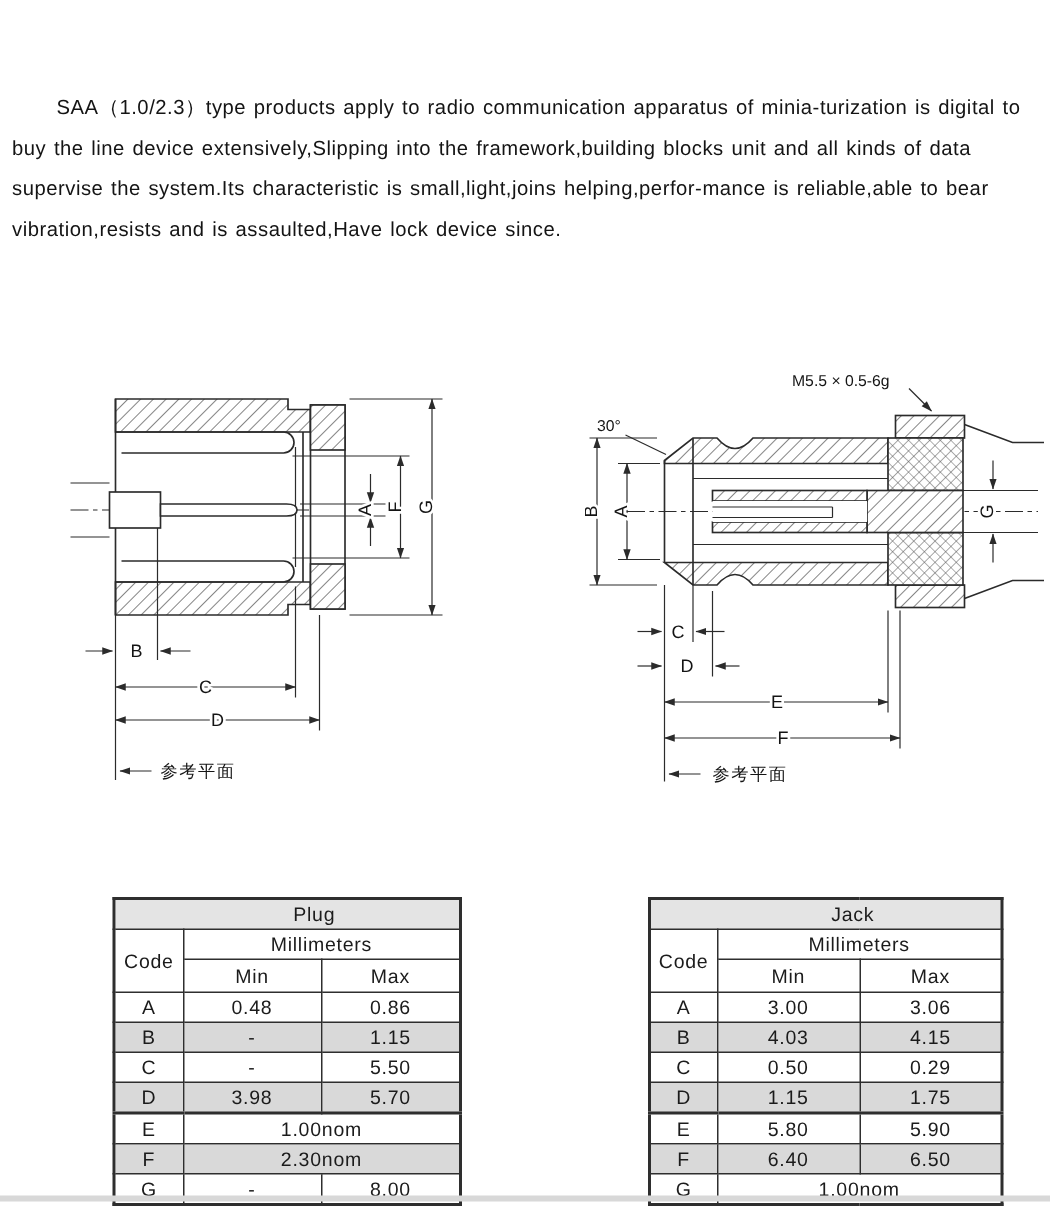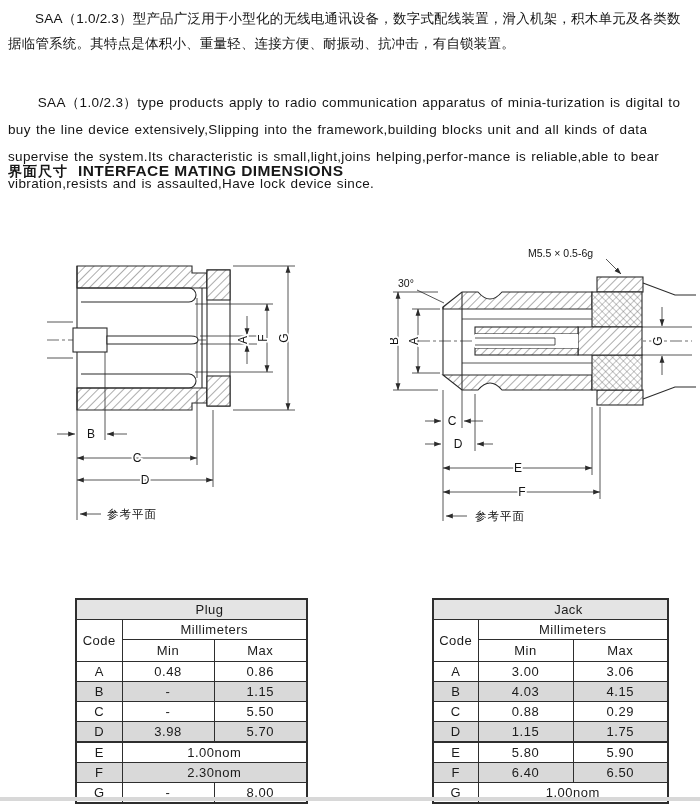--- a/index.html
+++ b/index.html
@@ -1,20 +1,20 @@
 <!DOCTYPE html>
 <html><head>
 <meta charset="utf-8">
 <style>
   html,body{margin:0;padding:0;background:#fff;}
   #page{position:relative;width:700px;height:804px;background:#ffffff;overflow:hidden;
         font-family:"Liberation Sans",sans-serif;color:#171717;}
   .para{position:absolute;left:8px;width:686px;font-size:13.5px;color:#141414;}
   .para-cn{top:6px;line-height:25px;text-indent:2em;letter-spacing:0.2px;}
-  .para-en{top:58px;line-height:27px;text-indent:2.2em;letter-spacing:0.35px;word-spacing:1px;margin-top:31px;}
+  .para-en{top:58px;line-height:27px;text-indent:2.2em;letter-spacing:0.35px;word-spacing:1px;}
   .section-head{position:absolute;left:8px;top:162px;font-weight:bold;white-space:nowrap;}
   .sh-cn{font-size:14px;letter-spacing:1px;}
   .sh-en{font-size:15.5px;letter-spacing:0.4px;margin-left:10px;}
   .diag-title{position:absolute;top:204px;font-size:14.5px;letter-spacing:1px;text-align:center;color:#101010;}
   #plug-title{left:30px;width:250px;}
   #jack-title{left:400px;width:255px;}
   svg{position:absolute;}
   .ln{stroke:#2b2b2b;stroke-width:1.1;}
   .lnt{stroke:#2b2b2b;stroke-width:0.8;}
   .dl{stroke:#2b2b2b;stroke-width:0.8;fill:none;}
@@ -31,26 +31,22 @@
   .dim-table tr.shade td{background:#d9d9d9;}
   .dim-table tr.h-minmax td{height:21px;}
   .dim-table tr.thick-top td{border-top-width:2px;}
   #page-edge{position:absolute;left:0;top:797px;width:700px;height:4px;background:#d8d8d8;}
 </style>
 </head>
 <body>
 
 <div id="page">
 
-  <div class="para para-cn">SAA（1.0/2.3）型产品广泛用于小型化的无线电通讯设备，数字式配线装置，滑入机架，积木单元及各类数据临管系统。其特点是体积小、重量轻、连接方便、耐振动、抗冲击，有自锁装置。</div>
   <div class="para para-en">SAA（1.0/2.3）type products apply to radio communication apparatus of minia-turization is digital to buy the line device extensively,Slipping into the framework,building blocks unit and all kinds of data supervise the system.Its characteristic is small,light,joins helping,perfor-mance is reliable,able to bear vibration,resists and is assaulted,Have lock device since.</div>
 
-  <div class="section-head">
-    <span class="sh-cn">界面尺寸</span><span class="sh-en">INTERFACE MATING DIMENSIONS</span>
-  </div>
 
 
   <svg style="left:45px;top:238px;" width="300" height="290" viewBox="0 0 300 290">
     <defs>
       <marker id="pm" viewBox="0 0 10 10" refX="9.5" refY="5" markerWidth="9" markerHeight="9" orient="auto-start-reverse">
         <path d="M0,1.6 L10,5 L0,8.4 Z" fill="#2b2b2b"></path>
       </marker>
       <pattern id="ph" width="6" height="6" patternUnits="userSpaceOnUse" patternTransform="rotate(-45)">
         <rect width="6" height="6" fill="#ffffff"></rect>
         <line x1="0" y1="0" x2="6" y2="0" stroke="#4a4a4a" stroke-width="0.9"></line>
@@ -277,21 +273,21 @@
         <td>3.00</td>
         <td>3.06</td>
       </tr>
       <tr class="shade">
         <td>B</td>
         <td>4.03</td>
         <td>4.15</td>
       </tr>
       <tr>
         <td>C</td>
-        <td>0.88</td>
+        <td>0.50</td>
         <td>0.29</td>
       </tr>
       <tr class="shade">
         <td>D</td>
         <td>1.15</td>
         <td>1.75</td>
       </tr>
       <tr class="thick-top">
         <td>E</td>
         <td>5.80</td>

